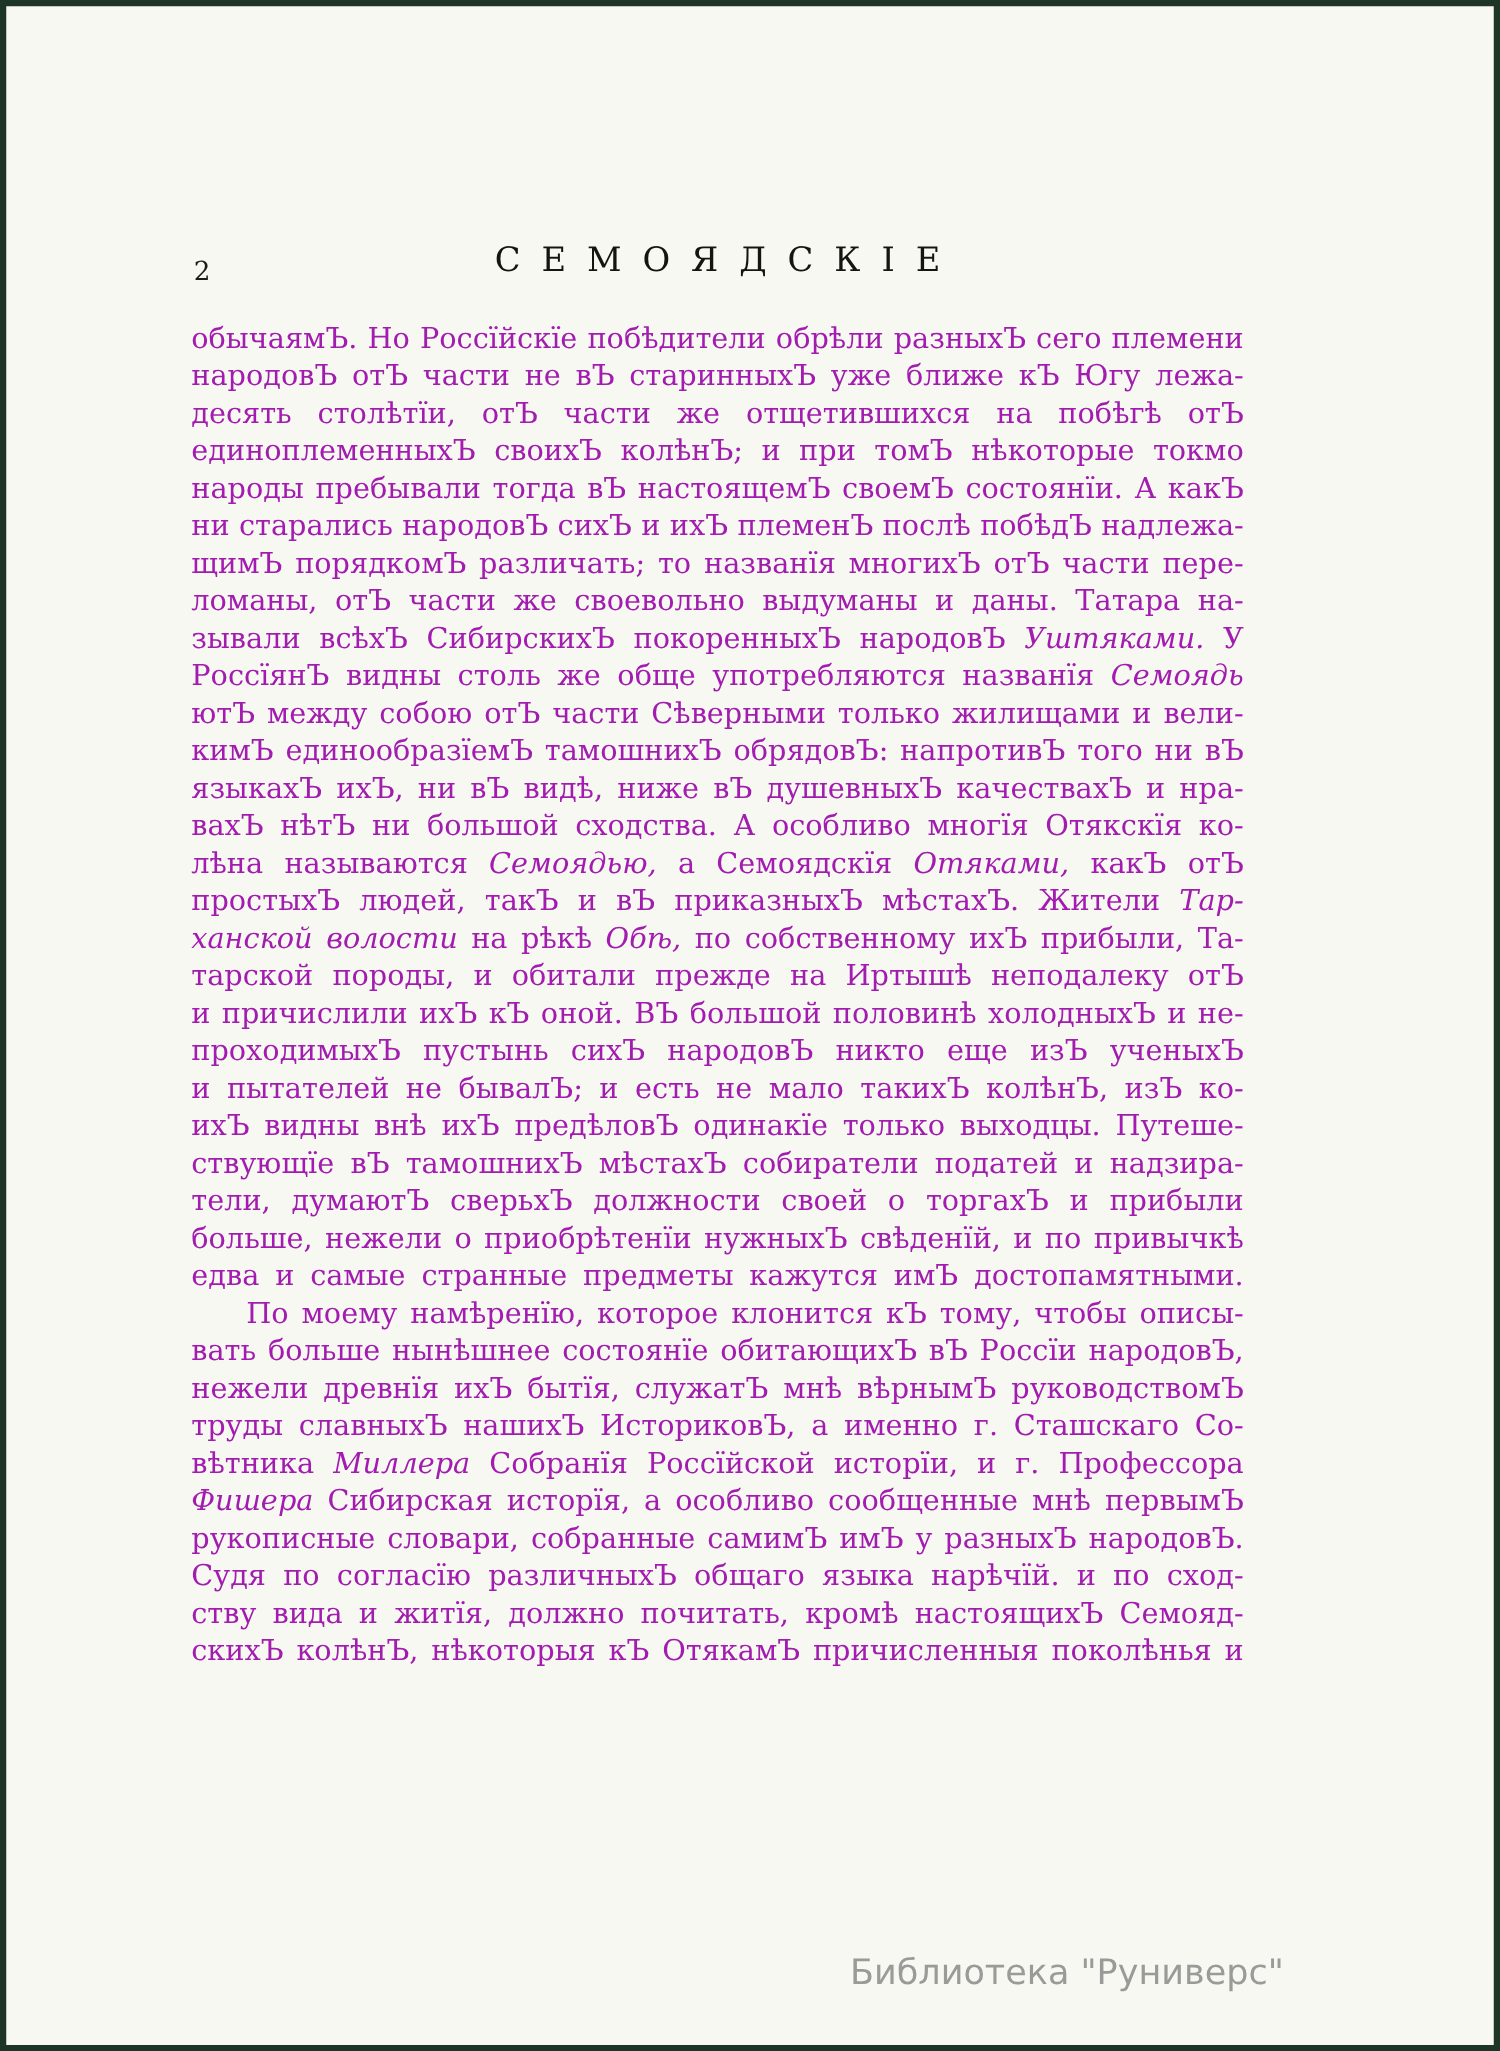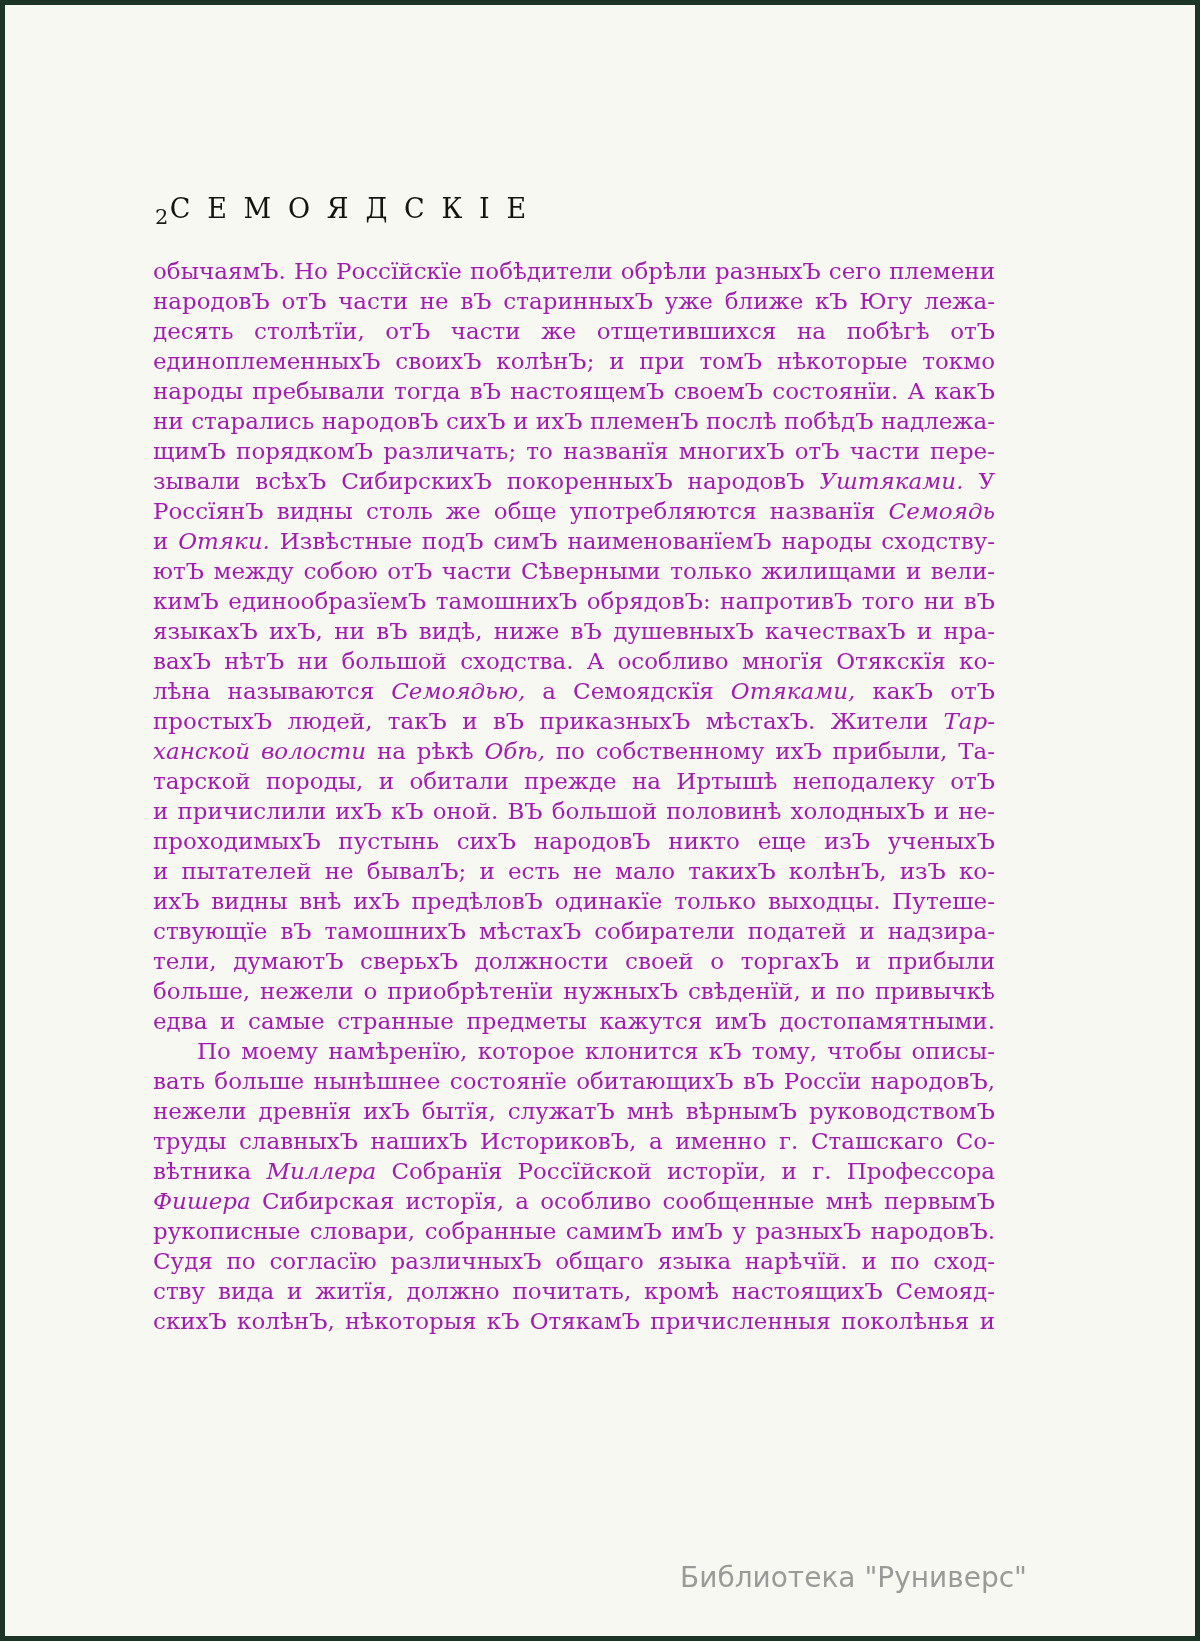--- a/index.html
+++ b/index.html
@@ -28,21 +28,21 @@
   }
   .page-number {
     position: absolute;
     left: 2px;
     top: 12px;
     font-size: 21px;
     color: #1b1b17;
   }
   .page-title {
     display: block;
-    text-align: left;
+    text-align: center;
     font-size: 27px;
     letter-spacing: 0.62em;
     margin-left: 0.62em; 
     color: #141411;
     white-space: nowrap;
   }
   .body-text {
     position: absolute;
     top: 251px;
     left: 148px;
@@ -83,23 +83,23 @@
   </div>
 
   <div class="body-text">
       <div class="line"><span>обычаямЪ. Но Россїйскїе побѣдители обрѣли разныхЪ сего племени</span></div>
       <div class="line"><span>народовЪ отЪ части не вЪ старинныхЪ уже ближе кЪ Югу лежа-</span></div>
       <div class="line"><span>десять столѣтїи, отЪ части же отщетившихся на побѣгѣ отЪ</span></div>
       <div class="line"><span>единоплеменныхЪ своихЪ колѣнЪ; и при томЪ нѣкоторые токмо</span></div>
       <div class="line"><span>народы пребывали тогда вЪ настоящемЪ своемЪ состоянїи. А какЪ</span></div>
       <div class="line"><span>ни старались народовЪ сихЪ и ихЪ племенЪ послѣ побѣдЪ надлежа-</span></div>
       <div class="line"><span>щимЪ порядкомЪ различать; то названїя многихЪ отЪ части пере-</span></div>
+      <div class="line"><span>ломаны, отЪ части же своевольно выдуманы и даны. Татара на-</span></div>
       <div class="line"><span>зывали всѣхЪ СибирскихЪ покоренныхЪ народовЪ </span><i>Уштяками.</i><span> У</span></div>
       <div class="line"><span>РоссїянЪ видны столь же обще употребляются названїя </span><i>Семоядь</i></div>
-      <div class="line"><span>и </span><i>Отяки.</i><span> Извѣстные подЪ симЪ наименованїемЪ народы сходству-</span></div>
       <div class="line"><span>ютЪ между собою отЪ части Сѣверными только жилищами и вели-</span></div>
       <div class="line"><span>кимЪ единообразїемЪ тамошнихЪ обрядовЪ: напротивЪ того ни вЪ</span></div>
       <div class="line"><span>языкахЪ ихЪ, ни вЪ видѣ, ниже вЪ душевныхЪ качествахЪ и нра-</span></div>
       <div class="line"><span>вахЪ нѣтЪ ни большой сходства. А особливо многїя Отякскїя ко-</span></div>
       <div class="line"><span>лѣна называются </span><i>Семоядью,</i><span> а Семоядскїя </span><i>Отяками,</i><span> какЪ отЪ</span></div>
       <div class="line"><span>простыхЪ людей, такЪ и вЪ приказныхЪ мѣстахЪ. Жители </span><i>Тар-</i></div>
       <div class="line"><i>ханской волости</i><span> на рѣкѣ </span><i>Обѣ,</i><span> по собственному ихЪ прибыли, Та-</span></div>
       <div class="line"><span>тарской породы, и обитали прежде на Иртышѣ неподалеку отЪ</span></div>
       <div class="line"><span>и причислили ихЪ кЪ оной. ВЪ большой половинѣ холодныхЪ и не-</span></div>
       <div class="line"><span>проходимыхЪ пустынь сихЪ народовЪ никто еще изЪ ученыхЪ</span></div>

